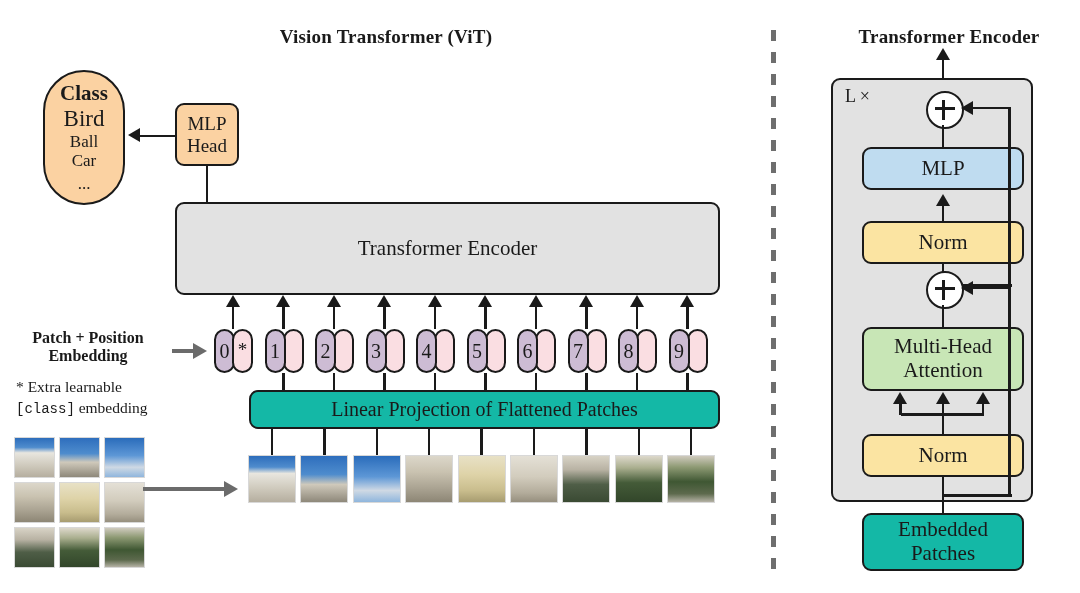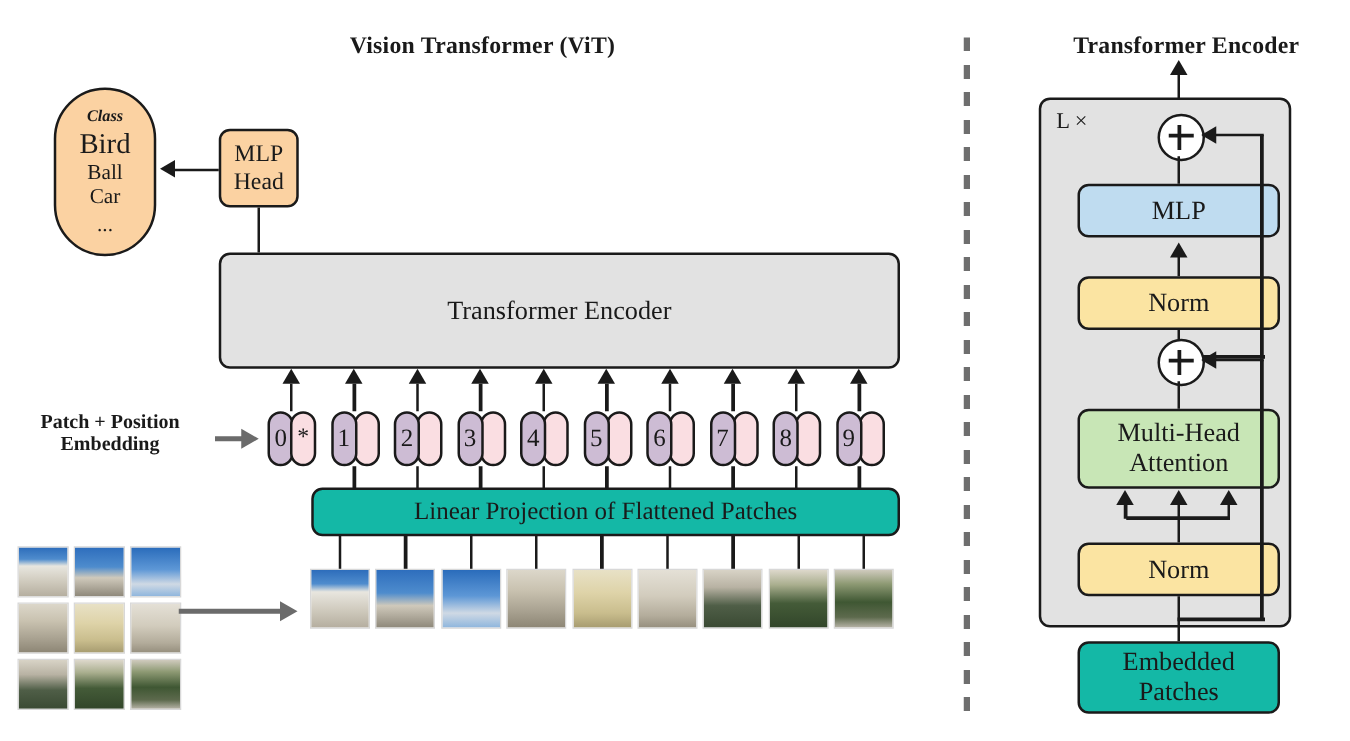--- a/index.html
+++ b/index.html
@@ -70,21 +70,21 @@
   .carpark {background:linear-gradient(180deg,#d8d3c6 0%,#b8b2a3 30%,#4f5e47 62%,#3a4a33 100%);}
   .hedge   {background:linear-gradient(180deg,#ddd8cb 0%,#a9ae8e 26%,#445b38 58%,#32462a 100%);}
   .lawn    {background:linear-gradient(180deg,#cfcabd 0%,#8e9a74 24%,#3f5733 56%,#5d6a4d 82%,#b5b2a5 100%);}
 </style>
 </head>
 <body>
 
 <div class="abs ttl" style="left:196px;top:26px;width:380px;">Vision Transformer (ViT)</div>
 
 <div class="box pill c-peach" style="left:43px;top:70px;width:82px;height:135px;flex-direction:column;">
-  <div style="font-weight:bold;font-size:13px;font-style:italic;">Class</div>
+  <div style="font-weight:bold;font-size:21px;">Class</div>
   <div style="font-size:23px;margin-top:1px;">Bird</div>
   <div style="font-size:17px;">Ball</div>
   <div style="font-size:17px;">Car</div>
   <div style="font-size:17px;margin-top:4px;">...</div>
 </div>
 
 <div class="ln hln" style="left:139px;top:134.5px;width:36px;"></div>
 <div class="arrowleft" style="left:128px;top:128px;"></div>
 
 <div class="box rb c-peach" style="left:175px;top:103px;width:64px;height:63px;flex-direction:column;font-size:19px;">
@@ -166,20 +166,24 @@
 
 <div class="abs" style="left:8px;top:329px;width:160px;text-align:center;font-weight:bold;font-size:16px;line-height:1.15;">
   <div>Patch + Position</div>
   <div>Embedding</div>
 </div>
 
 <div class="hln-grey" style="left:172px;top:349px;width:24px;"></div>
 <div class="arrowright-grey" style="left:193px;top:342.5px;"></div>
 
 <div class="abs" style="left:16px;top:377px;width:180px;font-size:15.5px;line-height:1.35;">
+  <div>* Extra learnable</div>
+  <div>
+    <span style="font-family:'Liberation Mono',monospace;font-size:14px;">[class]</span><span> embedding</span>
+  </div>
 </div>
 
 <div class="box rb c-pink" style="left:249px;top:390px;width:471px;height:39px;font-size:20px;">
   <span>Linear Projection of Flattened Patches</span>
 </div>
 
 <div id="lp-lines">
     <div class="ln vln" style="left: 282.2px; top: 373px; height: 18px;"></div>
     <div class="ln vln" style="left: 332.7px; top: 373px; height: 18px;"></div>
     <div class="ln vln" style="left: 383.2px; top: 373px; height: 18px;"></div>

